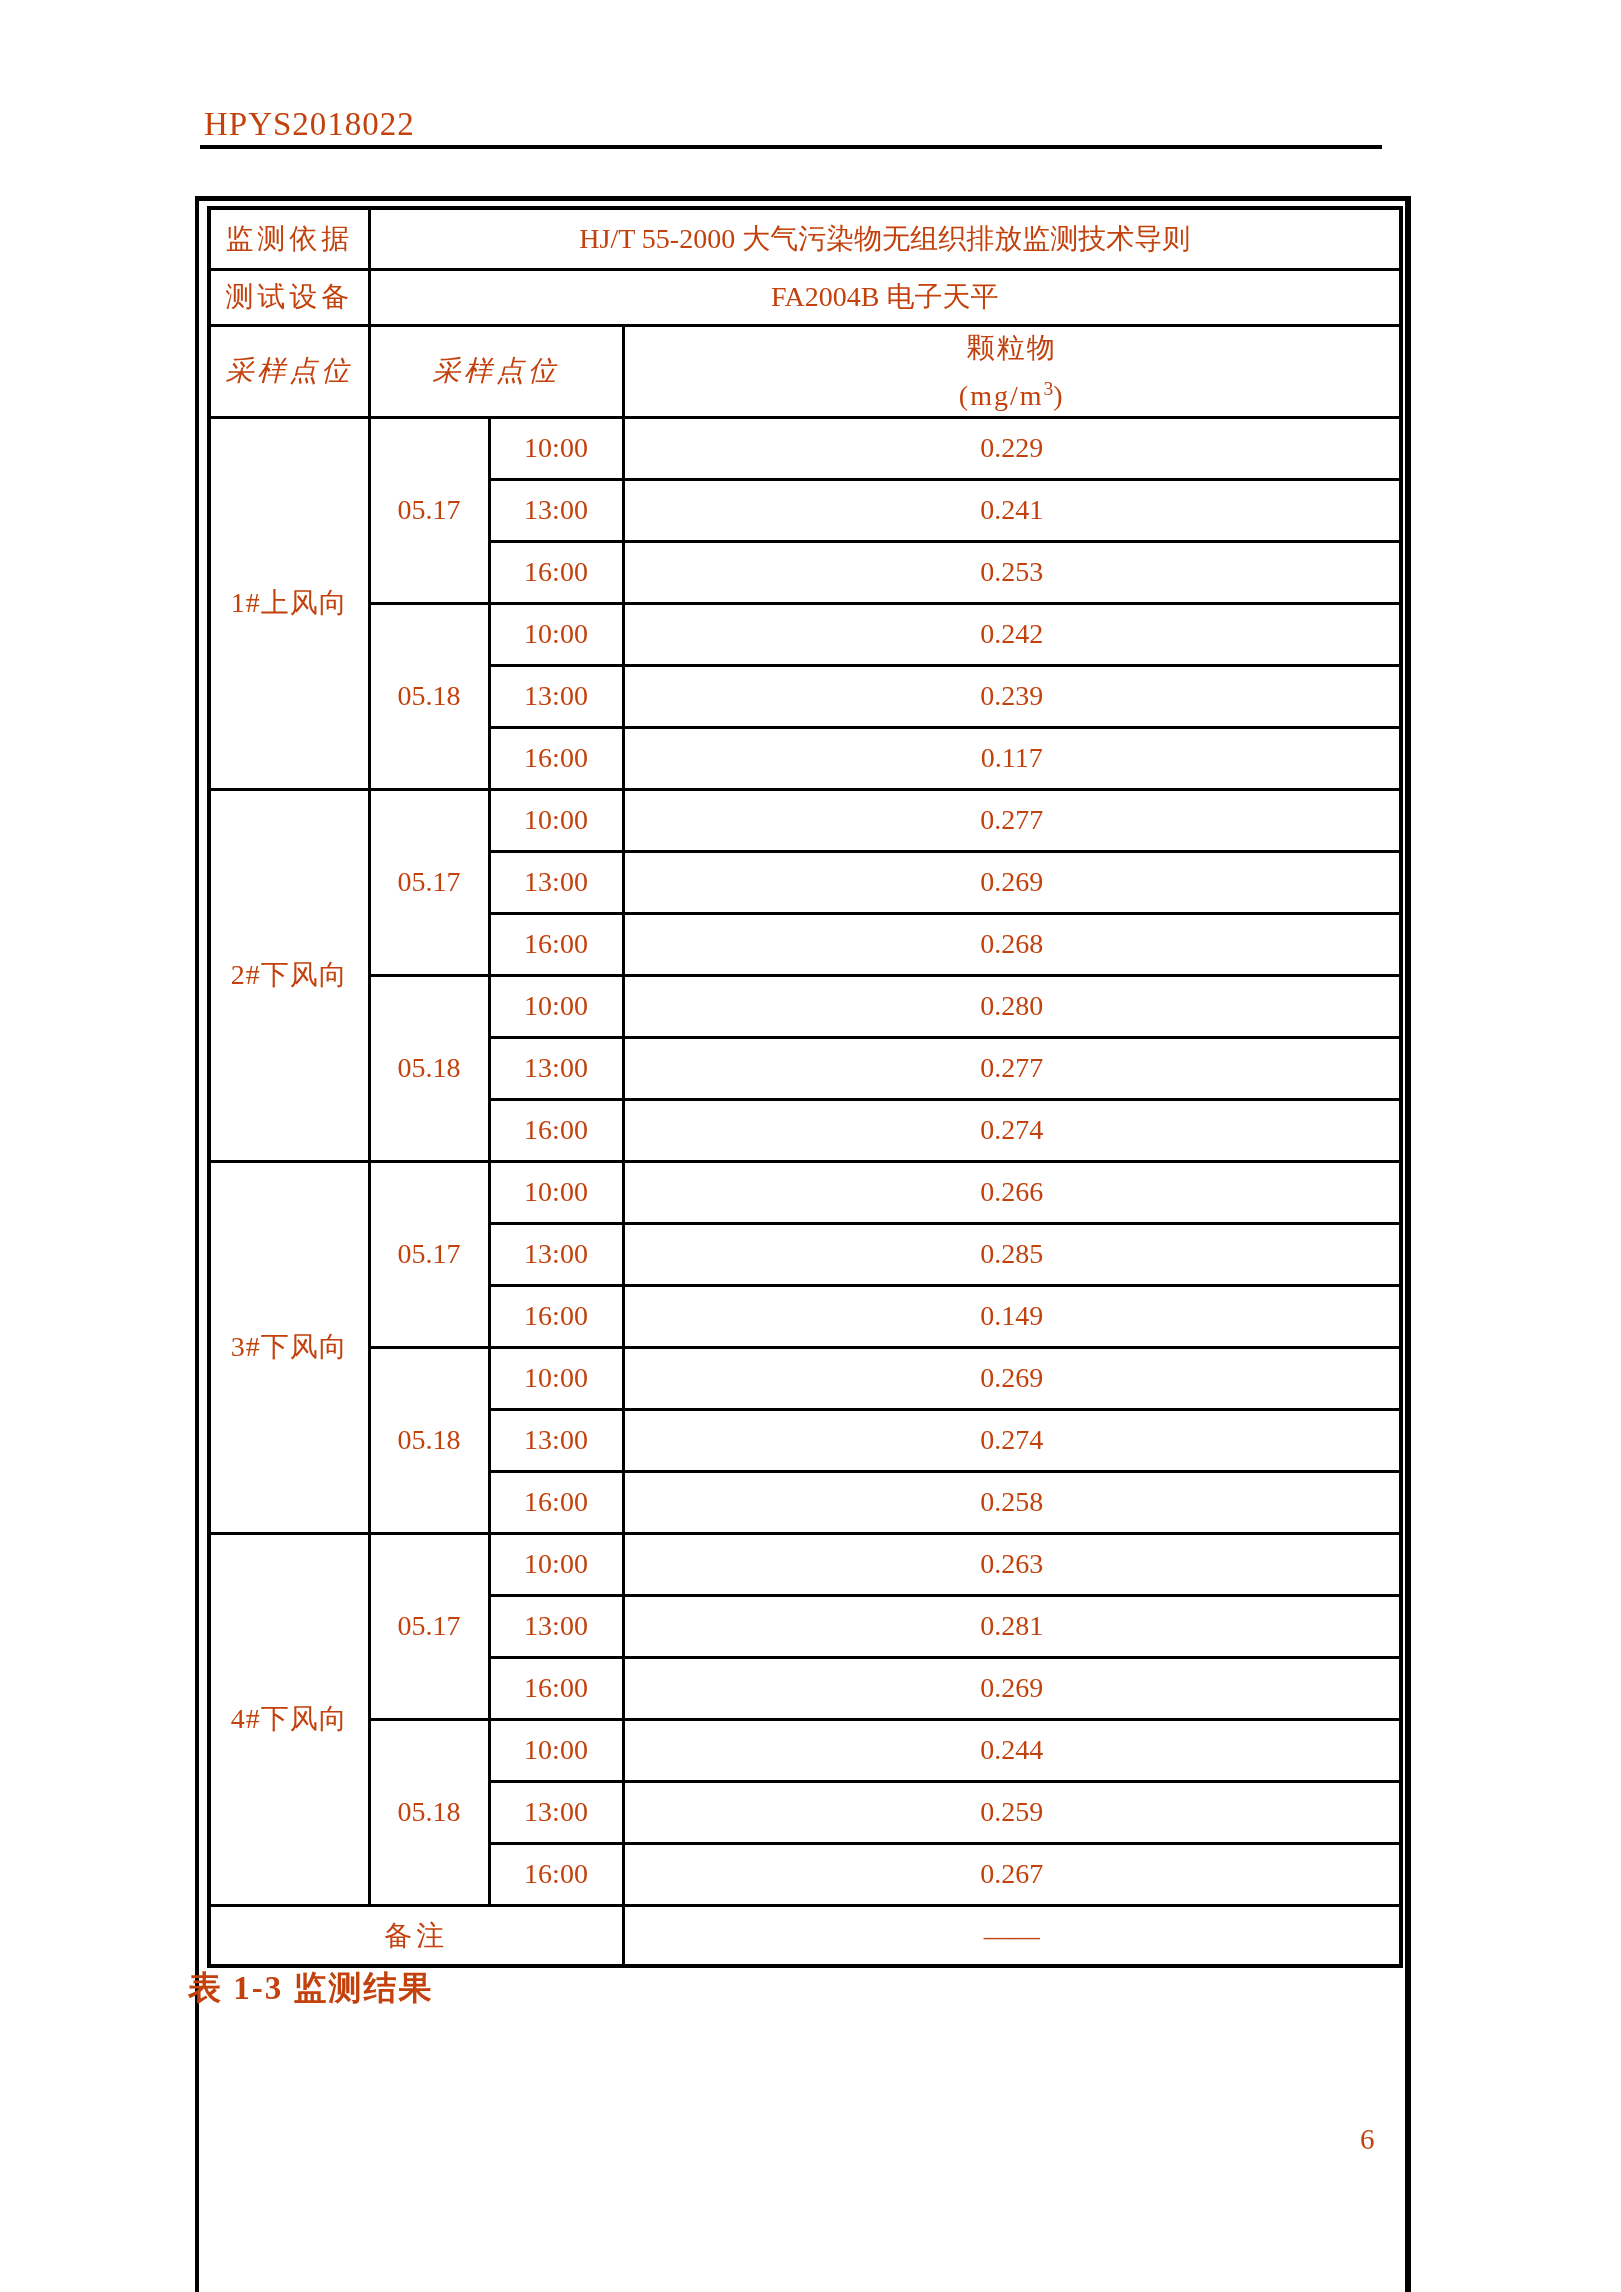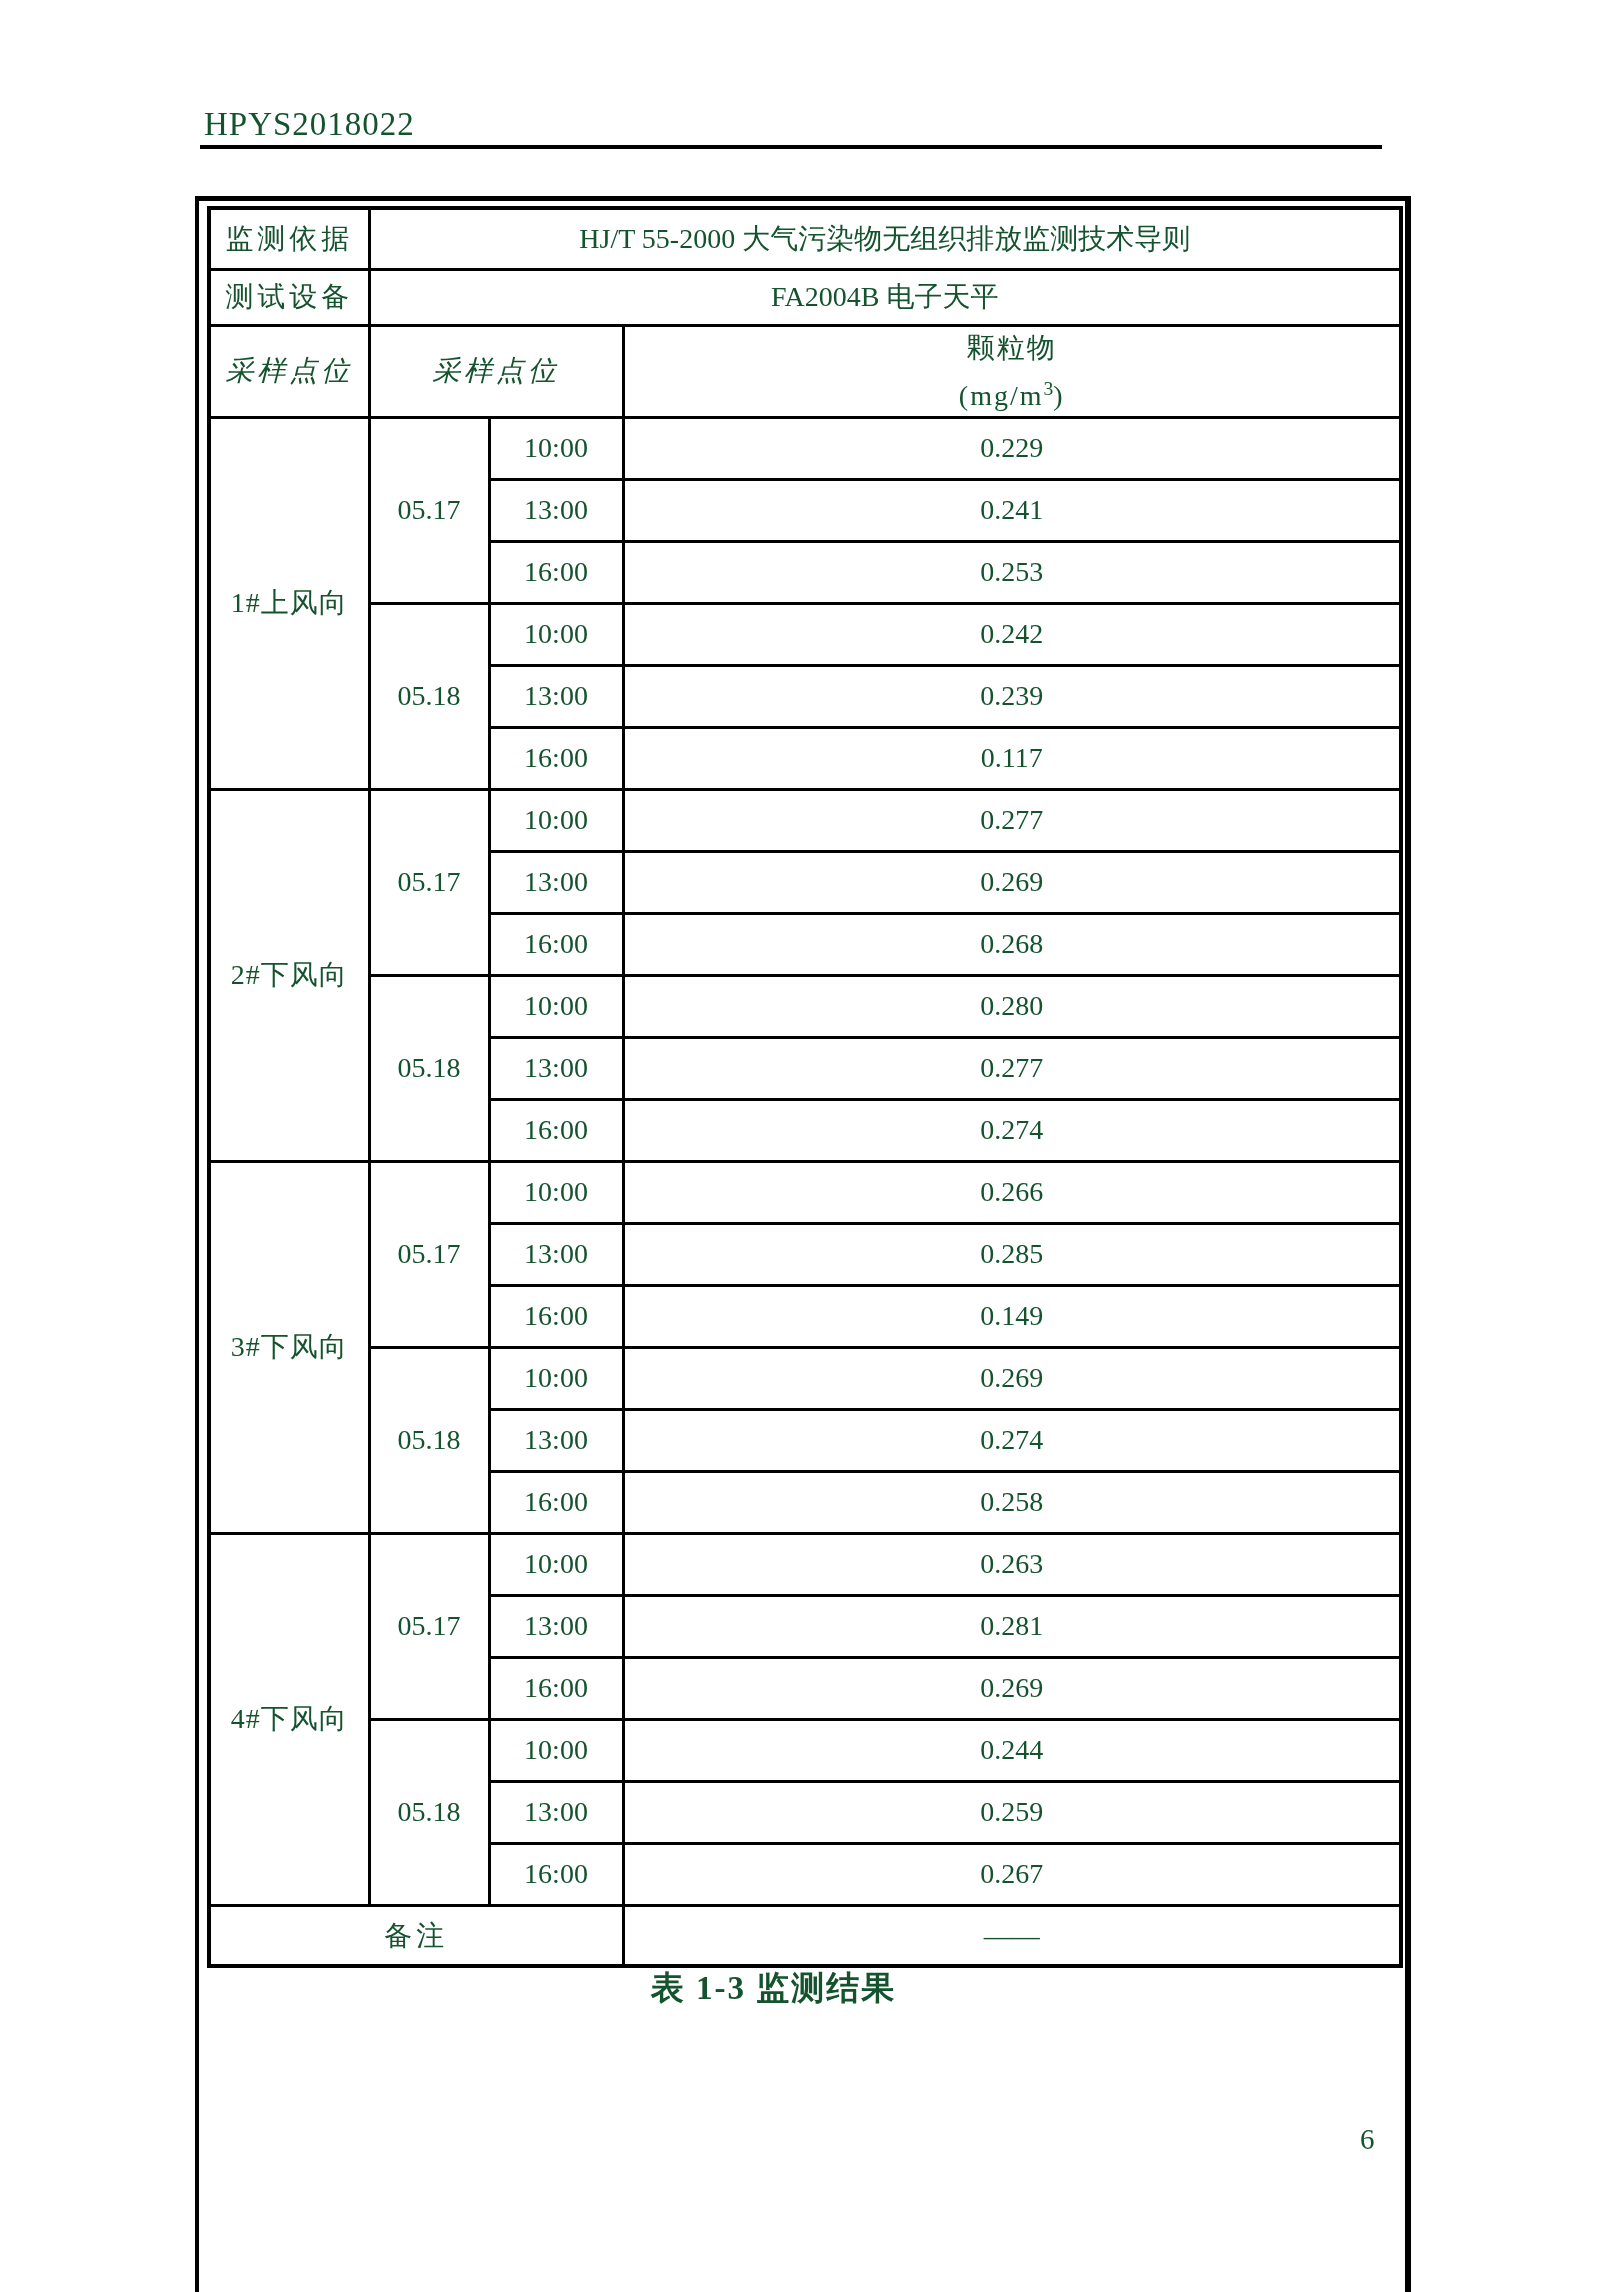--- a/index.html
+++ b/index.html
@@ -1,20 +1,20 @@
 <!DOCTYPE html>
 <html><head>
 <meta charset="utf-8">
 <style>
   html,body { margin:0; padding:0; background:#ffffff; }
   .page {
     position:relative;
     width:1621px; height:2293px;
     background:#ffffff;
-    color:#14532d;
+    color:#c2410c;
     font-family:"Liberation Serif","DejaVu Serif",serif;
     overflow:hidden;
   }
   .header-code {
     position:absolute; left:204px; top:106px;
     font-size:33px; letter-spacing:1px;
   }
   .header-rule {
     position:absolute; left:200px; top:145px;
     width:1182px; height:3.9px; background:#000;
@@ -44,22 +44,22 @@
 
   td.label    { letter-spacing:3.9px; font-size:29px; }
   td.info-val { text-align:left; padding-left:15.7px; font-size:29px; }
   td.point    { font-size:29px; letter-spacing:1px; }
   td.head-col { letter-spacing:3.9px; font-size:29px;font-style:italic; }
   td.head-poll{ font-size:29px; line-height:41px; letter-spacing:2px; }
   td.head-poll sup { font-size:19.6px; letter-spacing:0; }
   td.remark-val { font-size:28px; }
 
   .caption {
-    position:absolute; left:195px; top:1966px; width:1157px;
-    text-align:center; font-weight:bold; font-size:33px; letter-spacing:2px;
+    position:absolute; left:188px; top:1966px; width:1157px;
+    font-weight:bold; font-size:33px; letter-spacing:2px;
   }
   .pagenum {
     position:absolute; left:1360px; top:2123px; font-size:29px;
   }
 </style>
 </head>
 <body>
 
 <div class="page">
 

